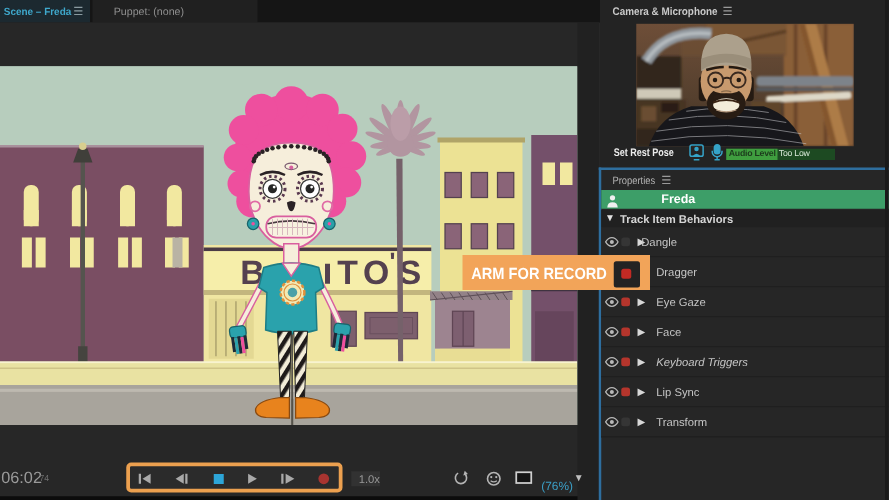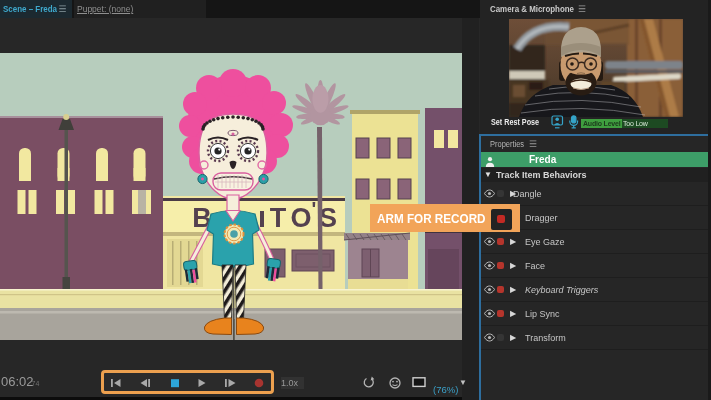--- a/index.html
+++ b/index.html
@@ -8,21 +8,21 @@
 </style>
 </head>
 <body>
 <div id="app">
 
 <div class="abs" style="left:0;top:0;width:711px;height:18px;background:#151515;"></div>
 <div class="abs" style="left:0;top:0;width:72px;height:18px;background:#1c2930;"></div>
 <div class="abs" style="left:3px;top:4px;font-size:8.3px;color:#3fa9cd;font-weight:bold;transform-origin:left top;transform:scaleX(0.96);white-space:nowrap;">Scene – Freda</div>
 <div class="abs" style="left:58.5px;top:4px;font-size:9px;color:#8a9aa0;">☰</div>
 <div class="abs" style="left:74px;top:0;width:132px;height:18px;background:#202020;"></div>
-<div class="abs" style="left:77px;top:4px;font-size:8.5px;color:#8f8f8f;text-decoration:underline;">Puppet: (none)</div>
+<div class="abs" style="left:91px;top:4px;font-size:8.5px;color:#8f8f8f;">Puppet: (none)</div>
 
 <div class="abs" style="left:0;top:18px;width:479px;height:382px;background:#272727;"></div>
 
 <div class="abs" id="scene" style="left:0;top:53px;width:462px;height:287px;background:#b7cdbd;">
 <svg width="462" height="287" viewBox="0 0 462 287">
 <defs>
 <pattern id="stp" width="7" height="7" patternUnits="userSpaceOnUse" patternTransform="rotate(32)">
 <rect width="7" height="7" fill="#f2ecd8"></rect>
             <rect width="3.5" height="7" fill="#1e1a1a"></rect>
 </pattern>
@@ -244,21 +244,21 @@
           <path d="M16.5,5 L16.5,13 L10,9 Z"></path>
 <path d="M43,5 L43,13 L36.5,9 Z"></path>
           <rect x="44.2" y="5" width="1.8" height="8"></rect>
 <path d="M94.5,5 L94.5,13 L101.5,9 Z"></path>
 <rect x="121" y="5" width="1.8" height="8"></rect>
           <path d="M124.5,5 L124.5,13 L131.5,9 Z"></path>
 </g>
 <rect x="67" y="5.2" width="8" height="8" fill="#2da5d8"></rect>
 <circle cx="155" cy="9" r="4.3" fill="#a83430"></circle>
 </svg></div>
-<div class="abs" style="left:281px;top:377px;width:23px;height:12px;background:#323232;color:#989898;font-size:9px;text-align:left;line-height:12px;">1.0x</div>
+<div class="abs" style="left:281px;top:377px;width:23px;height:12px;background:#323232;color:#989898;font-size:9px;text-align:right;line-height:12px;">1.0x</div>
 <div class="abs" id="boticons" style="left:362px;top:376px;width:70px;height:14px;"><svg width="70" height="14" viewBox="0 0 70 14">
 <g stroke="#b4b4b4" fill="none" stroke-width="1.3">
 <path d="M4.5,2.5 A4.5,4.5 0 1 0 9.5,2.8"></path>
 </g>
 <path d="M9.8,0.5 L12.3,3.2 L8.6,4.4 Z" fill="#b4b4b4"></path>
 <g>
 <circle cx="33" cy="7" r="5" fill="none" stroke="#b4b4b4" stroke-width="1.3"></circle>
 <circle cx="31" cy="5.6" r="0.9" fill="#b4b4b4"></circle>
           <circle cx="35" cy="5.6" r="0.9" fill="#b4b4b4"></circle>
 <path d="M30.5,8.6 Q33,10.4 35.5,8.6" fill="none" stroke="#b4b4b4" stroke-width="1.1"></path>

